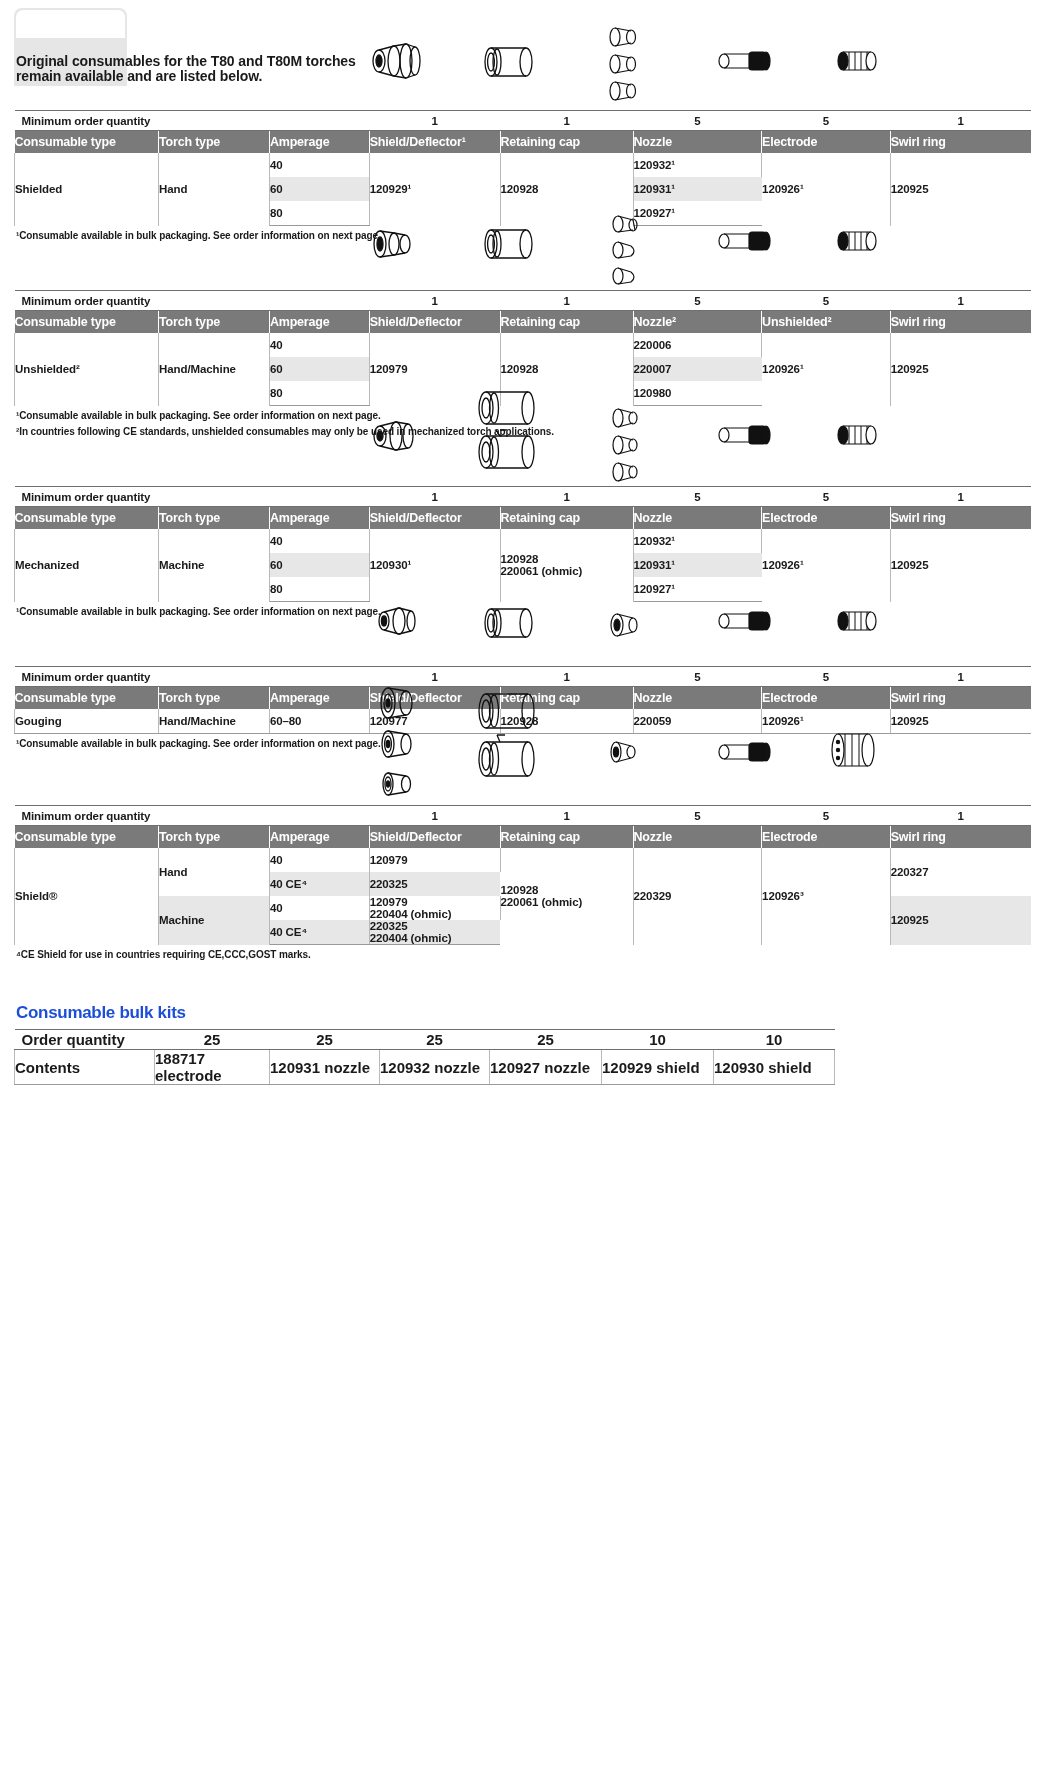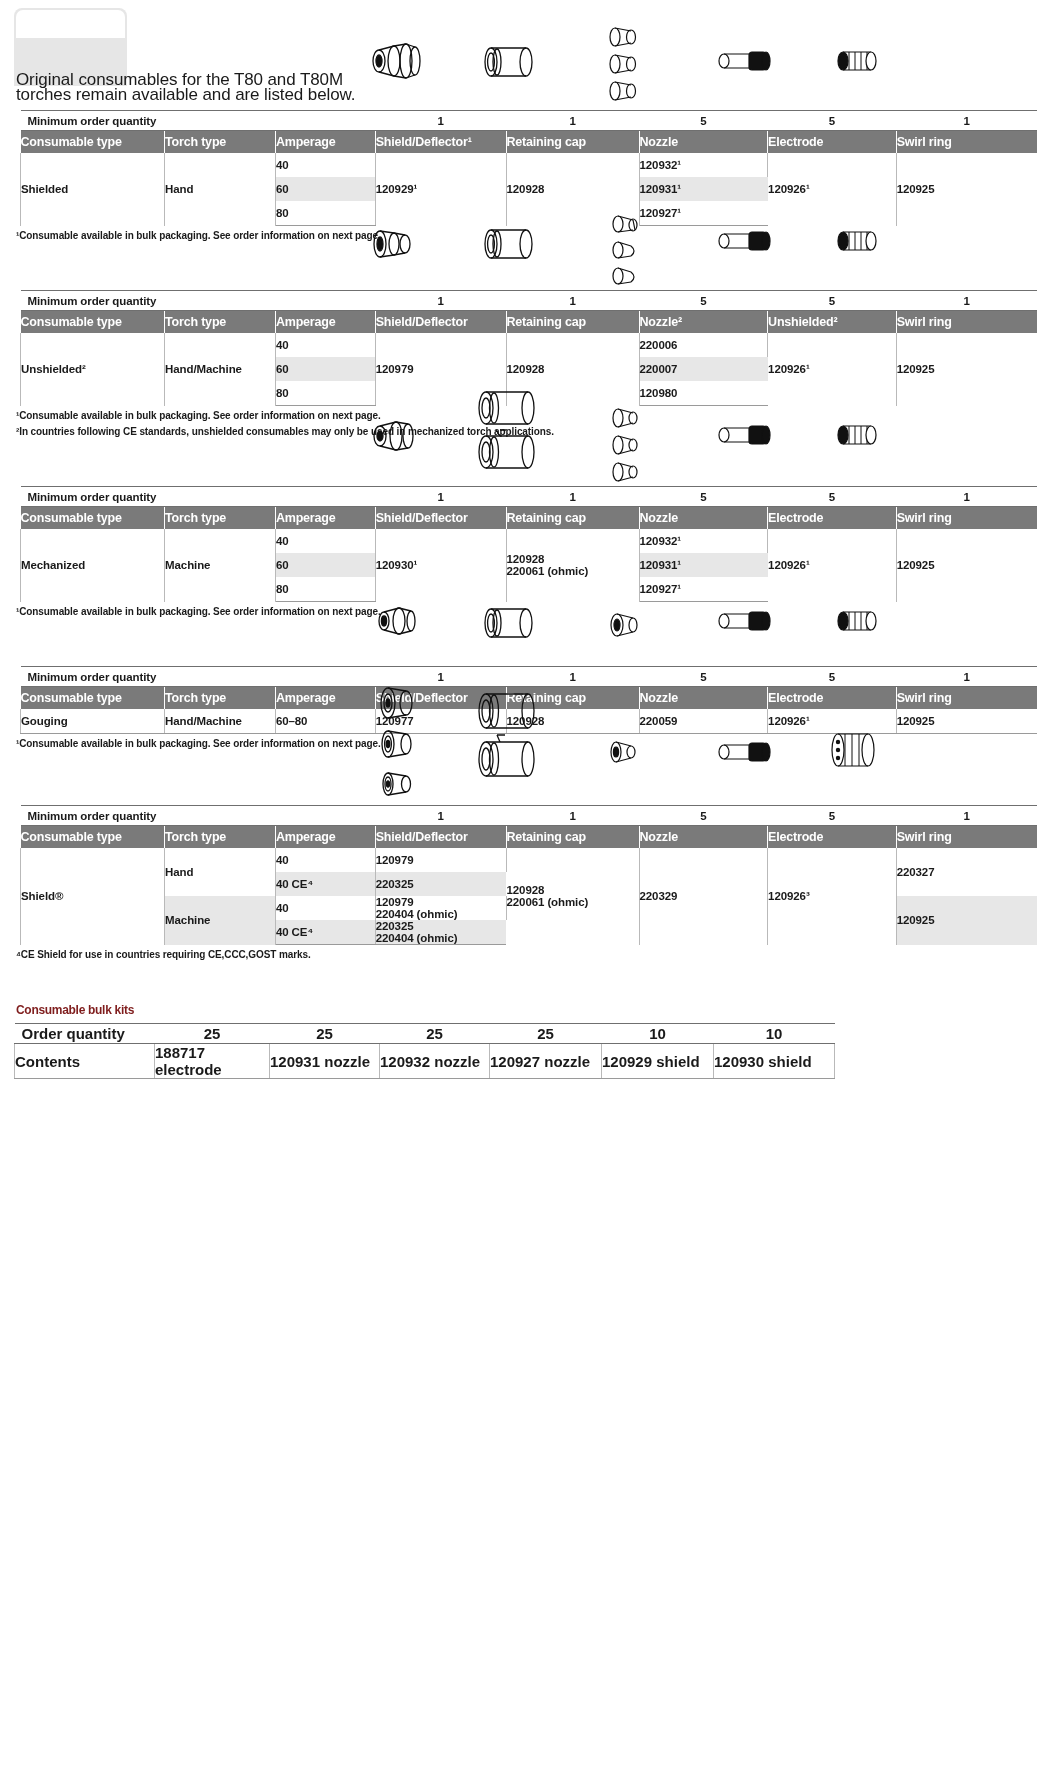--- a/index.html
+++ b/index.html
@@ -33,25 +33,25 @@
   .intro-bg:after{
     content:"";
     position:absolute;
     left:2px; top:2px;
     width:109px; height:28px;
     background:#ffffff;
     border-radius:7px 7px 0 0;
   }
   .intro-text{
     position:absolute;
-    left:2px; top:73px;
+    left:2px; top:54px;
     width:340px;
-    font-size:17px;
+    font-size:14px;
     line-height:14.5px;
-    font-weight:400;
+    font-weight:700;
     letter-spacing:-.1px;
   }
 
   
   .icon-strip{
     position:relative;
     height:0;
   }
   .icon-cell{
     position:absolute;
@@ -60,21 +60,20 @@
   .icon-cell svg{display:block;margin:0 auto;}
 
   
   table.spec{
     width:100%;
     border-collapse:collapse;
     table-layout:fixed;
     font-size:11.5px;
     font-weight:700;
     letter-spacing:-.1px;
-    margin-left:6px;
   }
   table.spec td, table.spec th{
     padding:0;
     margin:0;
   }
   .moq-row td{
     border-top:1.4px solid #6f6f6f;
     border-bottom:1.4px solid #6f6f6f;
     height:19px;
     font-size:11.5px;
@@ -122,22 +121,22 @@
     font-size:10px;
     font-weight:700;
     line-height:13px;
     letter-spacing:-.1px;
     margin:3px 0 0 2px;
   }
   .gap-lg{height:48px;}
 
   
   .bulk-title{
-    color:#7f1d1d;
-    font-size:12px;
+    color:#1d4ed8;
+    font-size:17px;
     font-weight:700;
     letter-spacing:-.3px;
     margin:0 0 6px 2px;
   }
   table.bulk{
     width:820px;
     border-collapse:collapse;
     table-layout:fixed;
     font-size:15px;
     font-weight:700;

